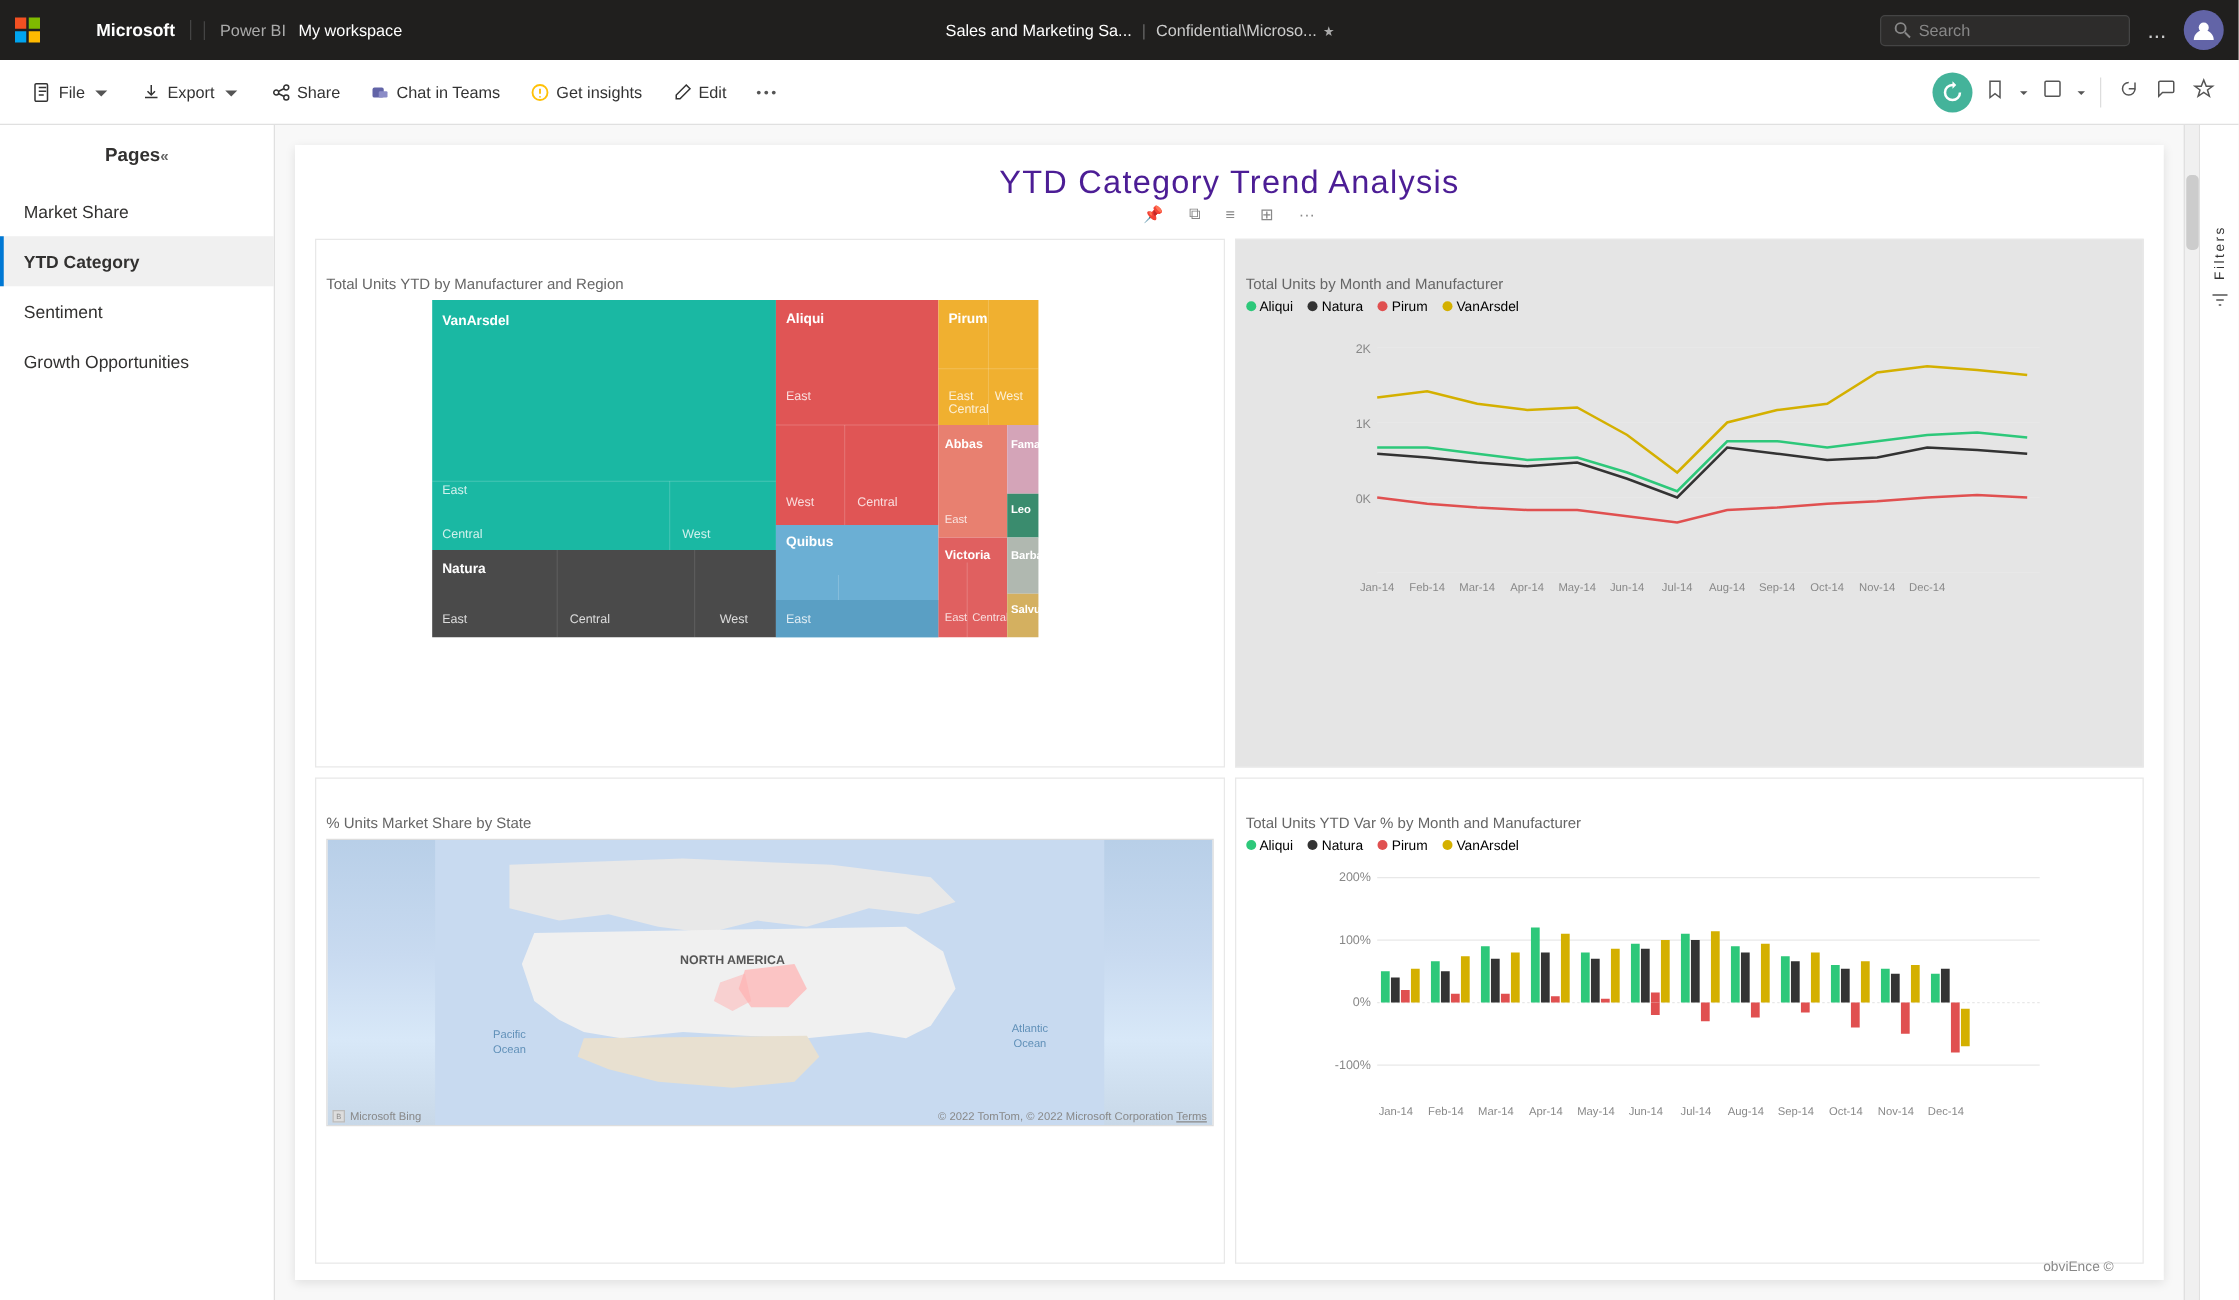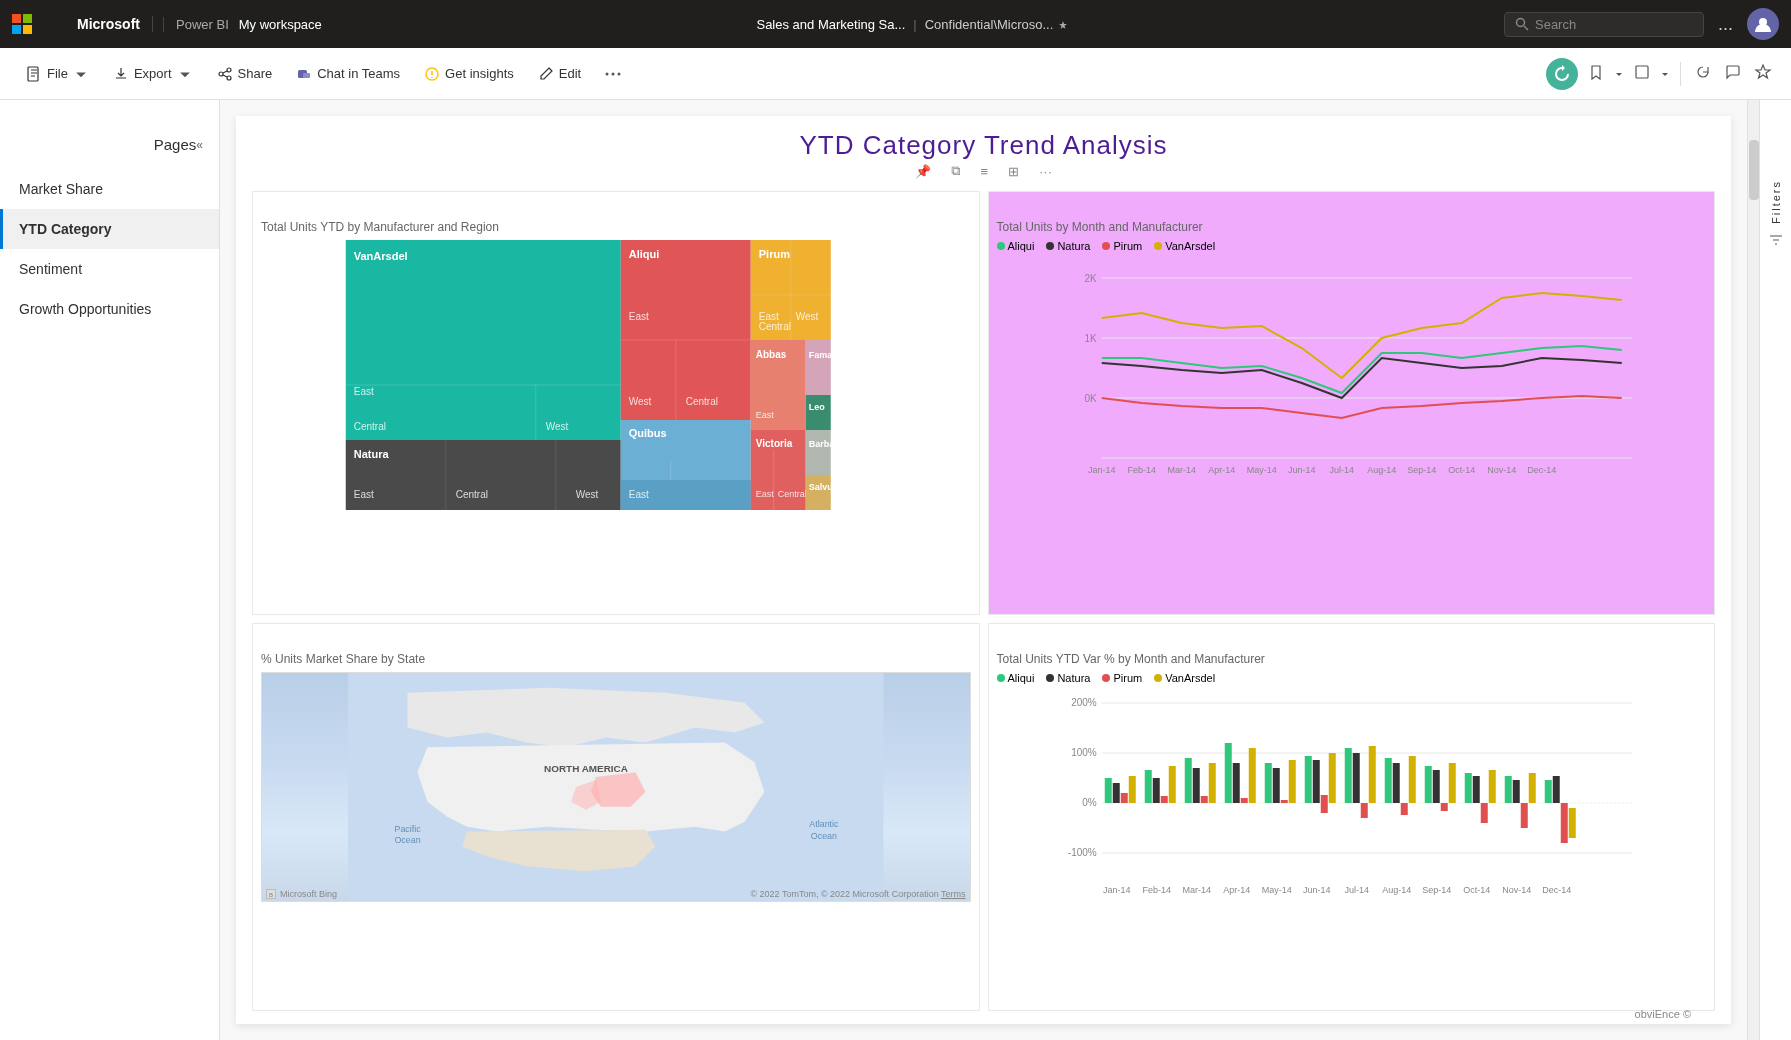--- a/index.html
+++ b/index.html
@@ -58,22 +58,22 @@
 
     
     .main-layout { display: flex; height: calc(1040px - 100px); }
 
     
     .sidebar {
       width: 220px; background: white; border-right: 1px solid #e0e0e0;
       padding: 16px 0; flex-shrink: 0;
     }
     .sidebar-header {
-      display: flex; align-items: center; justify-content: flex-end;
-      padding: 0 16px 16px; font-size: 15px; font-weight: 400; color: #323130; margin-top: 20px;
+      display: flex; align-items: center; justify-content: center;
+      padding: 0 16px 16px; font-size: 15px; font-weight: 700; color: #323130;
     }
     .sidebar-collapse { cursor: pointer; color: #666; font-size: 12px; }
     .sidebar-item {
       padding: 12px 16px; font-size: 14px; color: #323130; cursor: pointer;
       border-left: 3px solid transparent;
     }
     .sidebar-item.active {
       background: #f0f0f0; border-left: 3px solid #0078d4; font-weight: 600;
     }
 
@@ -341,21 +341,21 @@
               <text x="463" y="207" fill="white" font-size="9" font-weight="bold">Barba</text>
 
               <rect x="405" y="270" width="40" height="0" fill="#e08060"></rect>
 
               <rect x="460" y="235" width="25" height="35" fill="#d4b060"></rect>
               <text x="463" y="250" fill="white" font-size="9" font-weight="bold">Salvus</text>
             </svg>
           </div>
         </div>
 
-        <div style="background:#f0abfc;border:1px solid #e8e8e8;padding:8px;overflow:hidden;">
+        <div style="background:#e5e5e5;border:1px solid #e8e8e8;padding:8px;overflow:hidden;">
           <div class="chart-title">Total Units by Month and Manufacturer</div>
           <div style="display:flex;gap:12px;margin-bottom:6px;font-size:11px;align-items:center;">
             <span><span style="display:inline-block;width:8px;height:8px;border-radius:50%;background:#2dc87a;margin-right:3px;"></span><span>Aliqui</span></span>
             <span><span style="display:inline-block;width:8px;height:8px;border-radius:50%;background:#333;margin-right:3px;"></span><span>Natura</span></span>
             <span><span style="display:inline-block;width:8px;height:8px;border-radius:50%;background:#e05050;margin-right:3px;"></span><span>Pirum</span></span>
             <span><span style="display:inline-block;width:8px;height:8px;border-radius:50%;background:#d4b000;margin-right:3px;"></span><span>VanArsdel</span></span>
           </div>
           <svg width="100%" height="240" viewBox="0 0 580 240">
 
             <line x1="40" y1="20" x2="570" y2="20" stroke="#e8e8e8" stroke-width="1"></line>

